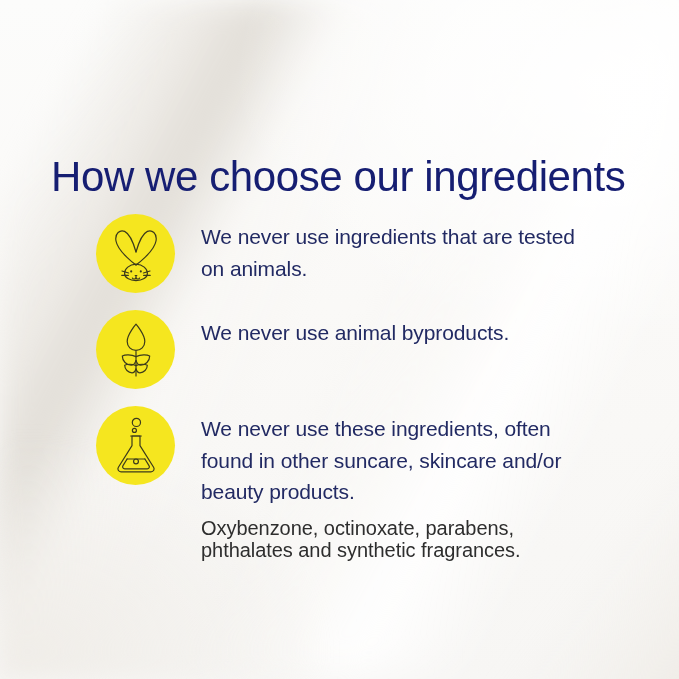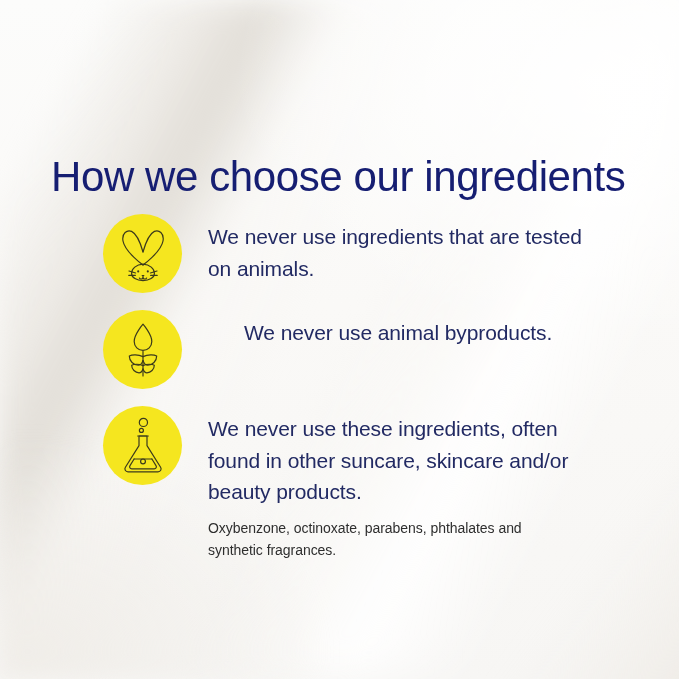--- a/index.html
+++ b/index.html
@@ -108,32 +108,32 @@
     font-size: 42px;
     line-height: 50px;
     letter-spacing: -0.4px;
     font-weight: 400;
     color: #161e72;
     white-space: nowrap;
   }
 
   .feature-list {
     position: absolute;
-    left: 7px;
+    left: 0;
     top: 214px;
     width: 601px;
   }
 
   .feature-row {
     position: relative;
     display: flex;
     align-items: flex-start;
   }
   .feature-row.row-1 { margin-top: 0; }
-  .feature-row.row-2 { margin-top: 17px; gap: 36px; }
+  .feature-row.row-2 { margin-top: 17px; }
   .feature-row.row-3 { margin-top: 17px; justify-content: flex-end; }
 
   .icon-badge {
     flex: 0 0 auto;
     margin-left: 96px;
     width: 79px;
     height: 79px;
     border-radius: 50%;
     background: #f5e61f;
     display: flex;
@@ -154,21 +154,21 @@
   .feature-main {
     font-size: 21px;
     line-height: 31.5px;
     font-weight: 400;
     color: #222a63;
     letter-spacing: -0.1px;
   }
 
   .feature-note {
     margin-top: 9px;
-    font-size: 14px;
+    font-size: 20px;
     line-height: 22px;
     font-weight: 400;
     color: #2e2e2e;
     letter-spacing: -0.05px;
     max-width: 370px;
   }
 </style>
 </head>
 <body>
 

